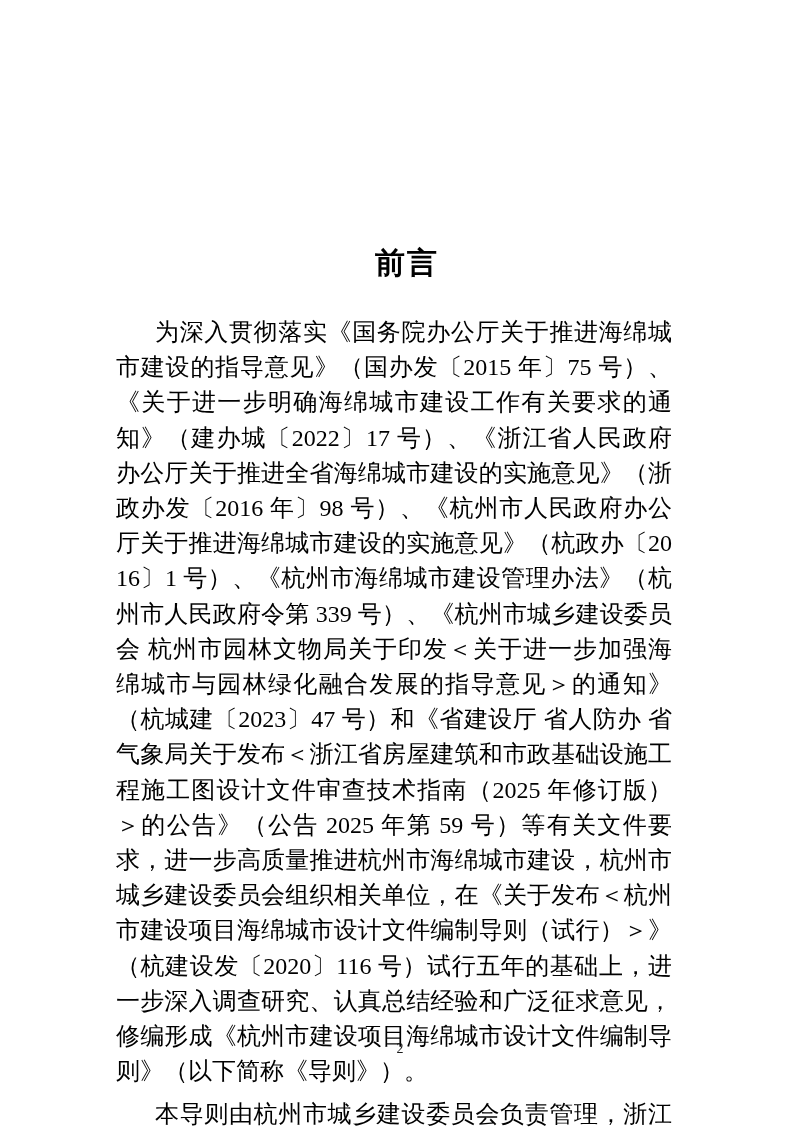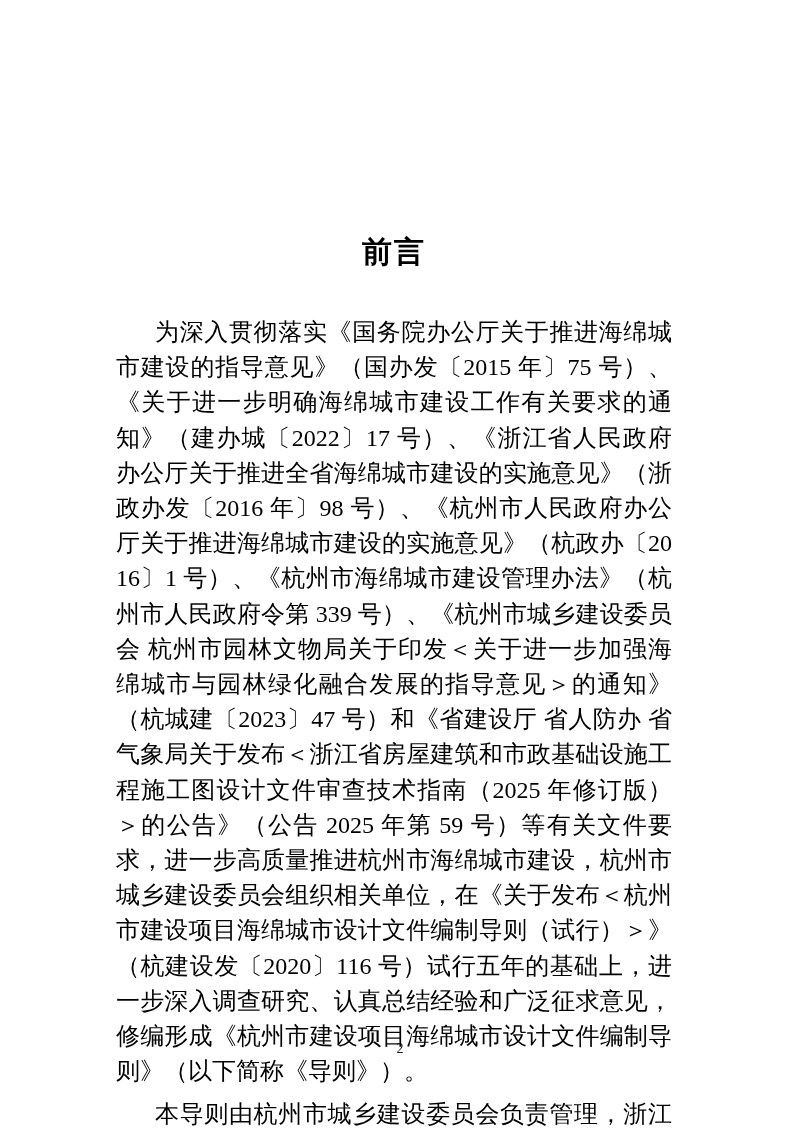--- a/index.html
+++ b/index.html
@@ -26,26 +26,26 @@
   }
 
   .content {
     position: absolute;
     left: 108px;
     top: 0;
     width: 572px;
   }
 
   .doc-title {
-    font-family: Liberation Sans, sans-serif;
+    font-family: Liberation Mono, monospace;
     font-size: 30px;
     font-weight: 700;
     text-align: center;
     letter-spacing: 2px;
-    margin: 0;
+    margin: 13px;
     padding: 0;
     position: absolute;
     top: 232px;
     left: 0;
     width: 572px;
     line-height: 40px;
   }
 
   .body-block {
     position: absolute;

